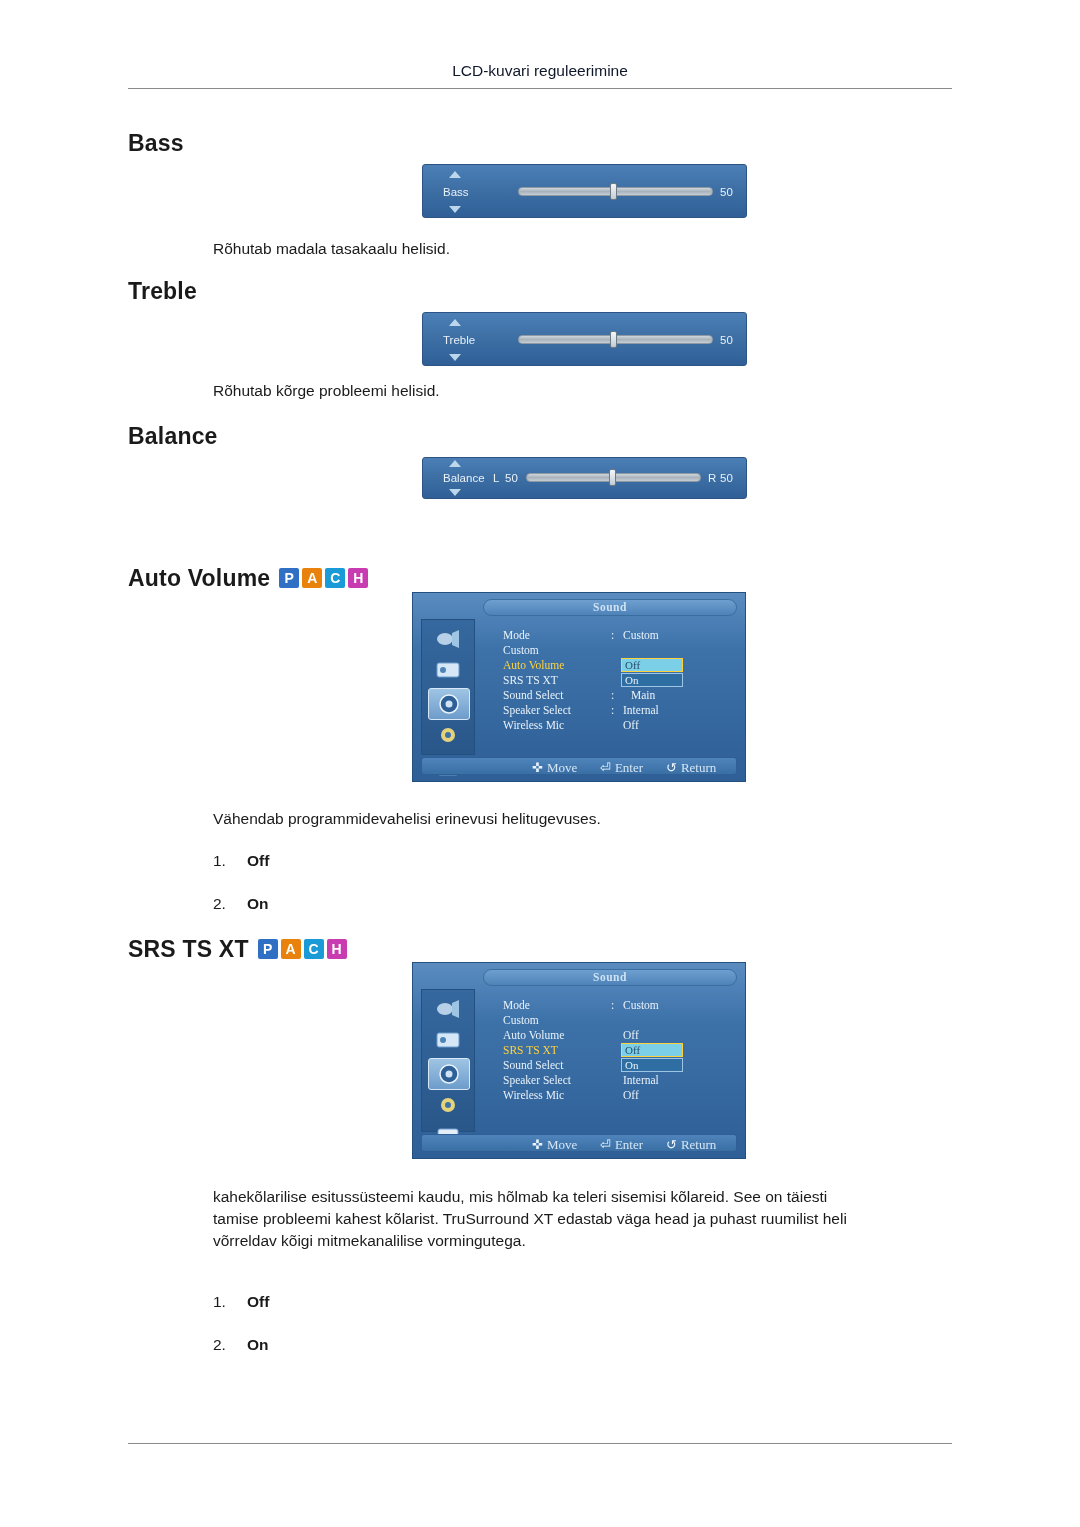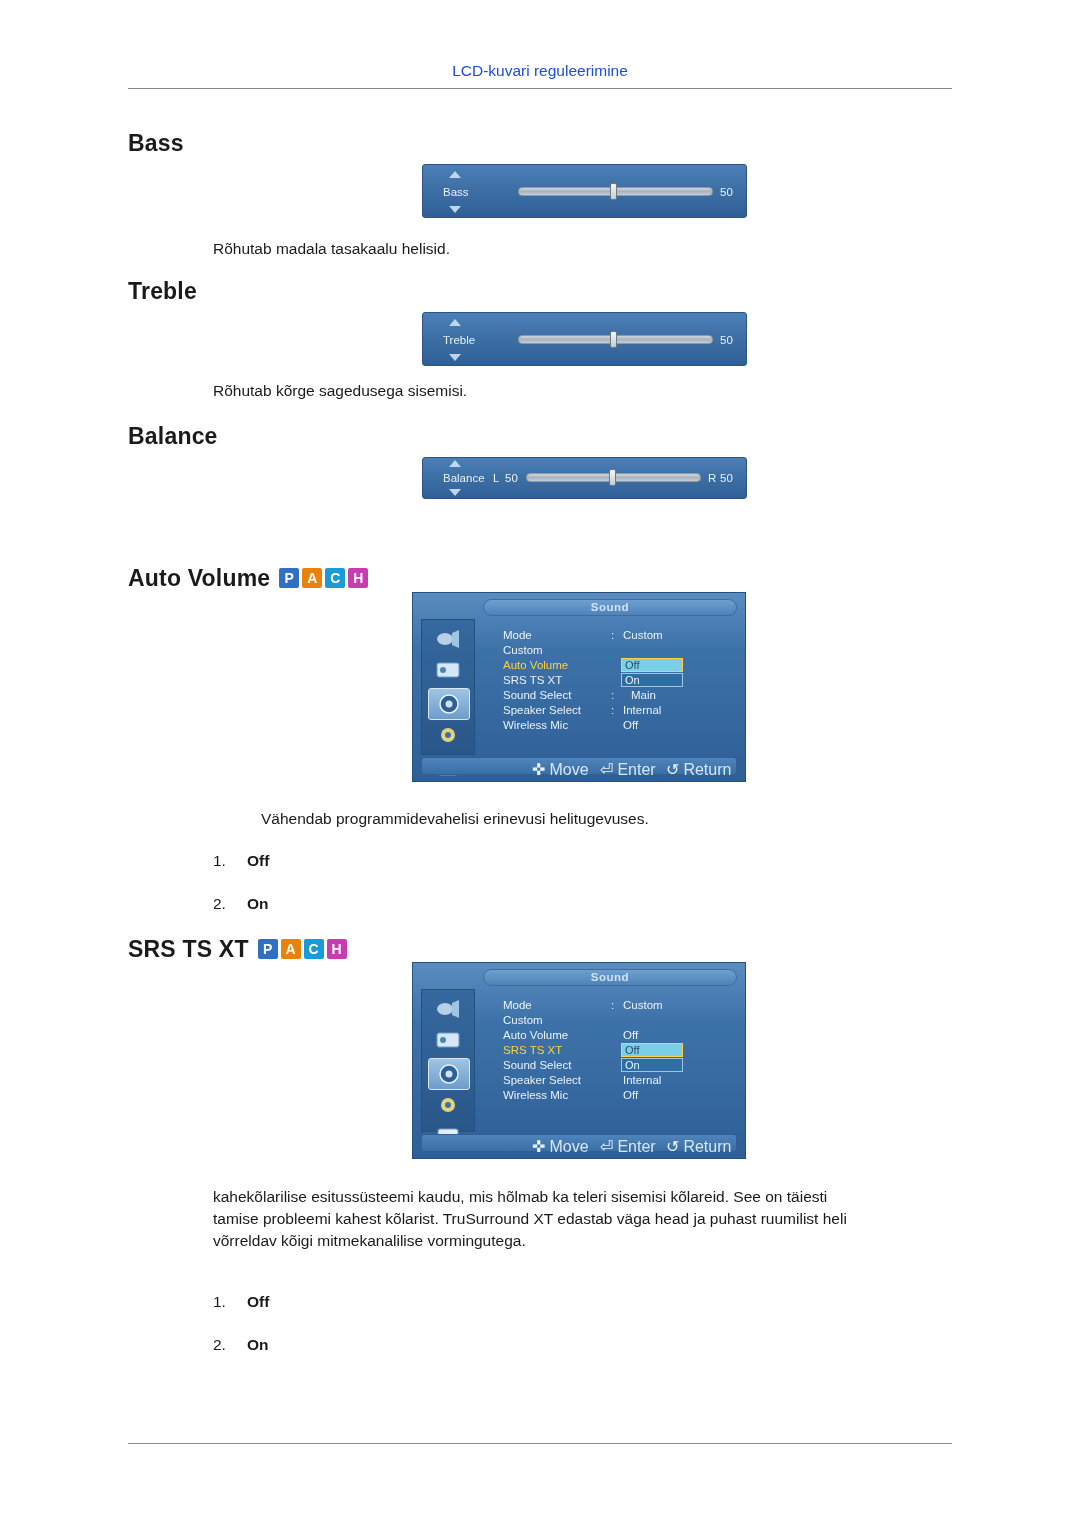--- a/index.html
+++ b/index.html
@@ -20,21 +20,21 @@
     height: 1527px;
     box-sizing: border-box;
   }
   .header {
     position: absolute;
     top: 62px;
     left: 128px;
     width: 824px;
     text-align: center;
     font-size: 15.5px;
-    color: #1d4ed8;
+    color: #0f172a;
   }
   .header-rule {
     position: absolute;
     top: 88px;
     left: 128px;
     width: 824px;
     height: 1px;
     background: #8a8a8a;
   }
   .footer-rule {
@@ -148,20 +148,21 @@
     font-size: 11.5px;
     color: #e8f1f8;
   }
 
   
   .osd-menu {
     position: absolute;
     background: linear-gradient(180deg, #5a8cc0 0%, #3d72a9 30%, #2e5f96 100%);
     border: 1px solid #23507f;
     box-sizing: border-box;
+    font-family: Liberation Serif, serif;
   }
   .osd-title-bar {
     position: absolute;
     left: 70px;
     top: 6px;
     right: 8px;
     height: 17px;
     background: linear-gradient(180deg, #6f9fd0 0%, #4e83b8 100%);
     border: 1px solid #3a6da0;
     border-radius: 9px;
@@ -247,21 +248,21 @@
     right: 8px;
     bottom: 6px;
     height: 18px;
     background: linear-gradient(180deg, #4e84bb 0%, #3a6fa4 100%);
     border: 1px solid #2f5f94;
     border-radius: 3px;
     box-sizing: border-box;
   }
   .foot-item {
     position: absolute;
-    font-size: 16px;
+    font-size: 13px;
     color: #d6e6f5;
     top: 2px;
   }
   .foot-glyph {
     display: inline-block;
     margin-right: 4px;
     color: #eaf3fb;
   }
   .dotcol {
     position: absolute;
@@ -300,21 +301,21 @@
       <div class="arrow-up"></div>
       <div class="arrow-dn"></div>
     </div>
     <div class="slabel">Treble</div>
     <div class="track" style="left:95px; top:22px; width:195px;">
       <div class="knob" style="left:91px; top:-5px;"></div>
     </div>
     <div class="sval" style="left:297px; top:21px;">50</div>
   </div>
 
-  <div class="body-text" style="top:380px; left:213px;">Rõhutab kõrge sagedusega sisemisi.</div>
+  <div class="body-text" style="top:380px; left:213px;">Rõhutab kõrge probleemi helisid.</div>
 
   <h2 class="section" style="top:423px; left:128px;">Balance</h2>
 
   <div class="osd-slider" style="left:422px; top:457px; width:325px; height:42px;">
     <div class="arrows" style="top:2px; height:36px;">
       <div class="arrow-up"></div>
       <div class="arrow-dn"></div>
     </div>
     <div class="slabel" style="top:14px;">Balance</div>
     <div class="sval" style="left:70px; top:14px;">L</div>
@@ -406,21 +407,21 @@
       </div>
       <div class="foot-item" style="left:178px;">
         <span class="foot-glyph">⏎</span><span>Enter</span>
       </div>
       <div class="foot-item" style="left:244px;">
         <span class="foot-glyph">↺</span><span>Return</span>
       </div>
     </div>
   </div>
 
-  <div class="body-text" style="top:808px; left:213px;margin-left:48px;">Vähendab programmidevahelisi erinevusi helitugevuses.</div>
+  <div class="body-text" style="top:808px; left:213px;">Vähendab programmidevahelisi erinevusi helitugevuses.</div>
 
   <div class="list-item" style="top:852px; left:213px;">
     <span class="list-num">1.</span><span class="list-label">Off</span>
   </div>
   <div class="list-item" style="top:895px; left:213px;">
     <span class="list-num">2.</span><span class="list-label">On</span>
   </div>
 
   <h2 class="section" style="top:936px; left:128px;">
     <span>SRS TS XT</span><span class="badges">

